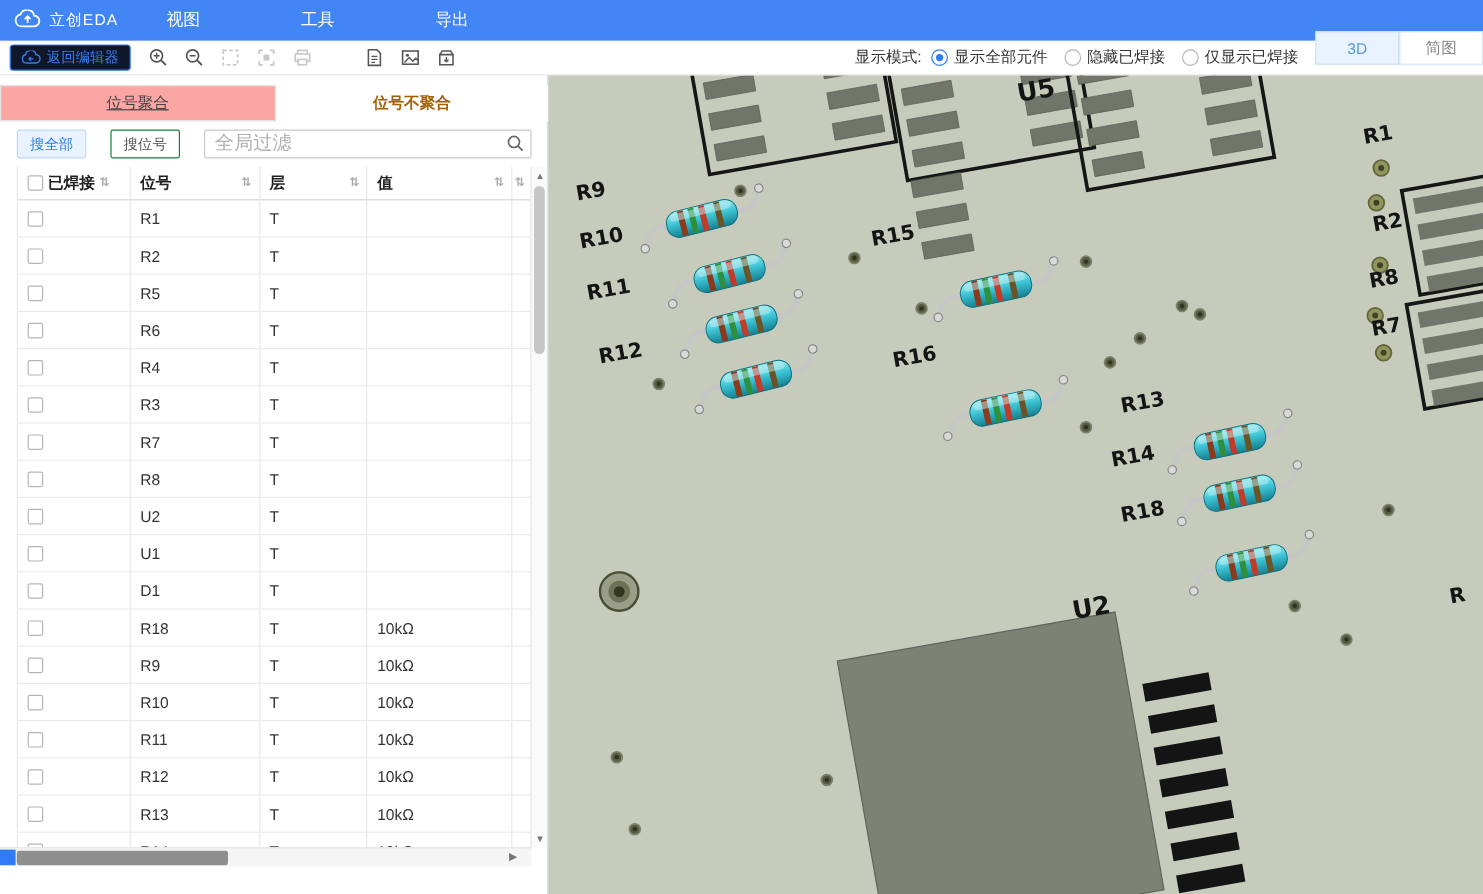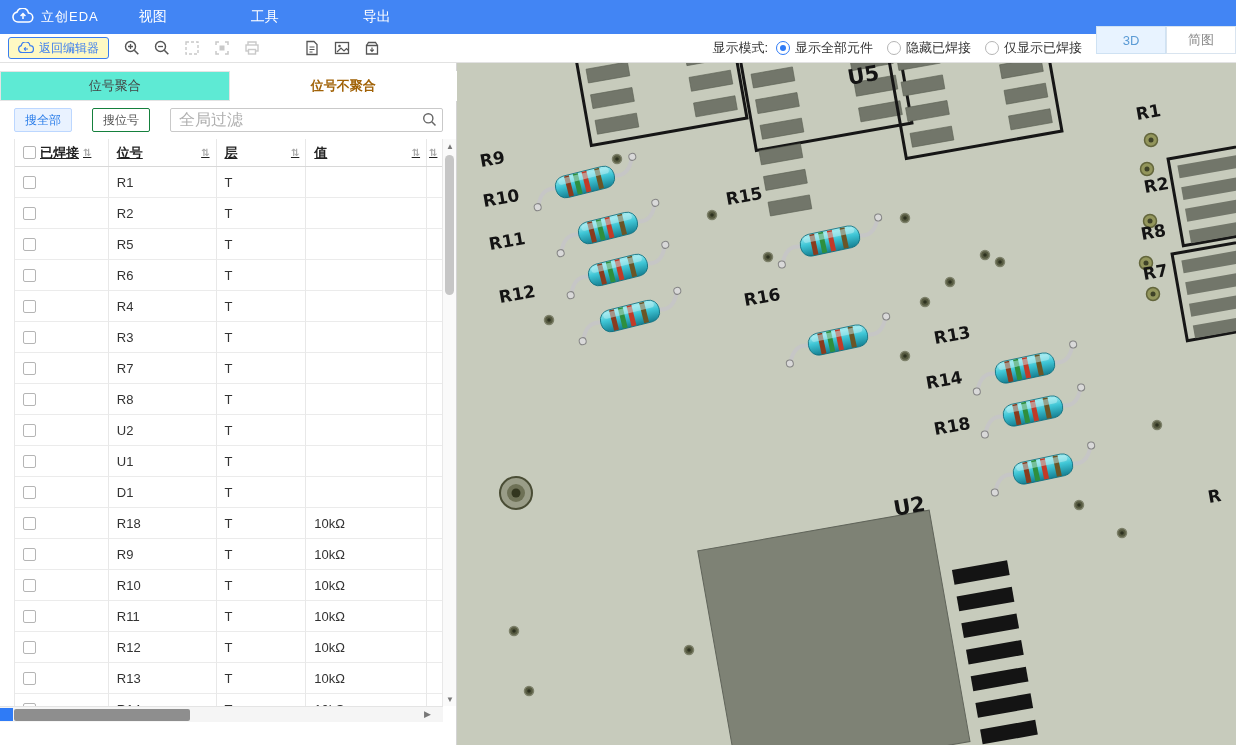--- a/index.html
+++ b/index.html
@@ -8,52 +8,52 @@
 
   
   .topbar { position:absolute; left:0; top:0; width:1236px; height:34px; background:#4285f4; display:flex; align-items:center; color:#fff; }
   .logo { display:flex; align-items:flex-start; gap:7px; margin-left:12px; font-size:13px; font-weight:normal; letter-spacing:1px; }
   .logo svg { display:block; }
   .menus { display:flex; margin-left:40px; gap:84px; font-size:14px; }
   .menu-item { cursor:pointer; }
 
   
   .toolbar { position:absolute; left:0; top:34px; width:1236px; height:29px; background:#fff; border-bottom:1px solid #e2e2e2; display:flex; align-items:center; }
-  .back-btn { display:flex; align-items:center; gap:5px; margin-left:8px; height:22px; padding:0 9px; border:1px solid #3a7df0; border-radius:3px; color:#3a7df0; font-size:12px; cursor:pointer; background:#fef9c3; }
+  .back-btn { display:flex; align-items:center; gap:5px; margin-left:8px; height:22px; padding:0 9px; border:1px solid #3a7df0; border-radius:3px; color:#3a7df0; font-size:12px; cursor:pointer; background:#0f172a; }
   .tool-icons { display:flex; align-items:center; gap:12px; margin-left:14px; }
   .ticon { width:18px; height:18px; display:flex; align-items:center; justify-content:center; cursor:pointer; }
   .gap { width:18px; }
   .right-controls { margin-left:auto; display:flex; align-items:center; }
   .dm-label { font-size:13px; color:#333; margin-right:8px; }
   .radio { display:flex; align-items:center; gap:5px; margin-right:14px; font-size:13px; color:#333; cursor:pointer; }
   .rdot { width:14px; height:14px; border-radius:50%; border:1px solid #b5b5b5; background:#fff; position:relative; }
   .radio.sel .rdot { border-color:#2f7bf6; }
   .radio.sel .rdot::after { content:""; position:absolute; left:3px; top:3px; width:6px; height:6px; border-radius:50%; background:#2f7bf6; }
   .seg { display:flex; height:44px; }
   .seg-btn { width:70px; height:28px; display:flex; align-items:center; justify-content:center; font-size:13px; border:1px solid #d9e4ef; background:#fff; color:#888; cursor:pointer; }
   .seg-btn.active { background:#e8f3ff; color:#5b9bd5; border-color:#cfe2f3; }
 
   
   .panel { position:absolute; left:0; top:63px; width:457px; bottom:0; background:#fff; border-right:1px solid #d4d4d4; }
   .tabs { position:absolute; left:0; top:8px; width:457px; height:30px; display:flex; font-size:13px; }
   .tab { flex:1; display:flex; align-items:center; justify-content:center; height:30px; cursor:pointer; }
-  .tab.inactive { background:#5eead4; border:1px solid #e4e4e4; color:#444; }
+  .tab.inactive { background:#fca5a5; border:1px solid #e4e4e4; color:#444;text-decoration:underline; }
   .tab.active { background:#fff; color:#a16207; font-weight:bold; border-bottom:1px solid #fff; }
   .searchrow { position:absolute; left:14px; top:44px; width:429px; height:26px; display:flex; align-items:center; gap:20px; }
   .sbtn { height:24px; padding:0 10px; font-size:12px; display:flex; align-items:center; cursor:pointer; border-radius:2px; }
   .sbtn.blue { background:#e9f2ff; color:#2b7de9; border:1px solid #bcd7ff; }
   .sbtn.plain { background:#fff; color:#555; border:1px solid #15803d; }
   .filter-wrap { flex:1; position:relative; height:24px; }
   .filter-input { width:100%; height:24px; border:1px solid #c9c9c9; border-radius:2px; padding:0 26px 0 8px; font-size:16px; color:#333; font-family:inherit; }
   .filter-input::placeholder { color:#b0b0b0; }
   .mag { position:absolute; right:6px; top:4px; }
 
   
   .table-zone { position:absolute; left:14px; top:76px; width:429px; bottom:39px; overflow:hidden; border-left:1px solid #e8e8e8; }
-  .thead { display:flex; height:28px; border-bottom:1px solid #d8d8d8; font-size:13px; font-weight:bold; color:#222; align-items:center;text-decoration:underline; }
+  .thead { display:flex; height:28px; border-bottom:1px solid #d8d8d8; font-size:13px; font-weight:bold; color:#222; align-items:center; }
   .trow { display:flex; height:31px; font-size:13px; color:#333; }
   .c { height:100%; display:flex; align-items:center; border-right:1px solid #e8e8e8; border-bottom:1px solid #ebebeb; padding-left:8px; overflow:hidden; white-space:nowrap; }
   .thead .c { border-bottom:none; gap:4px; }
   .c1 { width:94px; } .c2 { width:108px; } .c3 { width:90px; } .c4 { width:121px; } .c5 { width:16px; padding-left:2px; }
   .cb { width:13px; height:13px; border:1px solid #b5b5b5; border-radius:2px; background:#fff; flex:none; }
   .sort { font-size:10px; color:#aaa; line-height:1; }
 
   
   .vscroll { position:absolute; right:0; top:76px; width:14px; bottom:39px; background:#fafafa; border-left:1px solid #e8e8e8; }
   .vthumb { position:absolute; left:2px; top:16px; width:9px; height:140px; border-radius:5px; background:#c6c6c6; }

